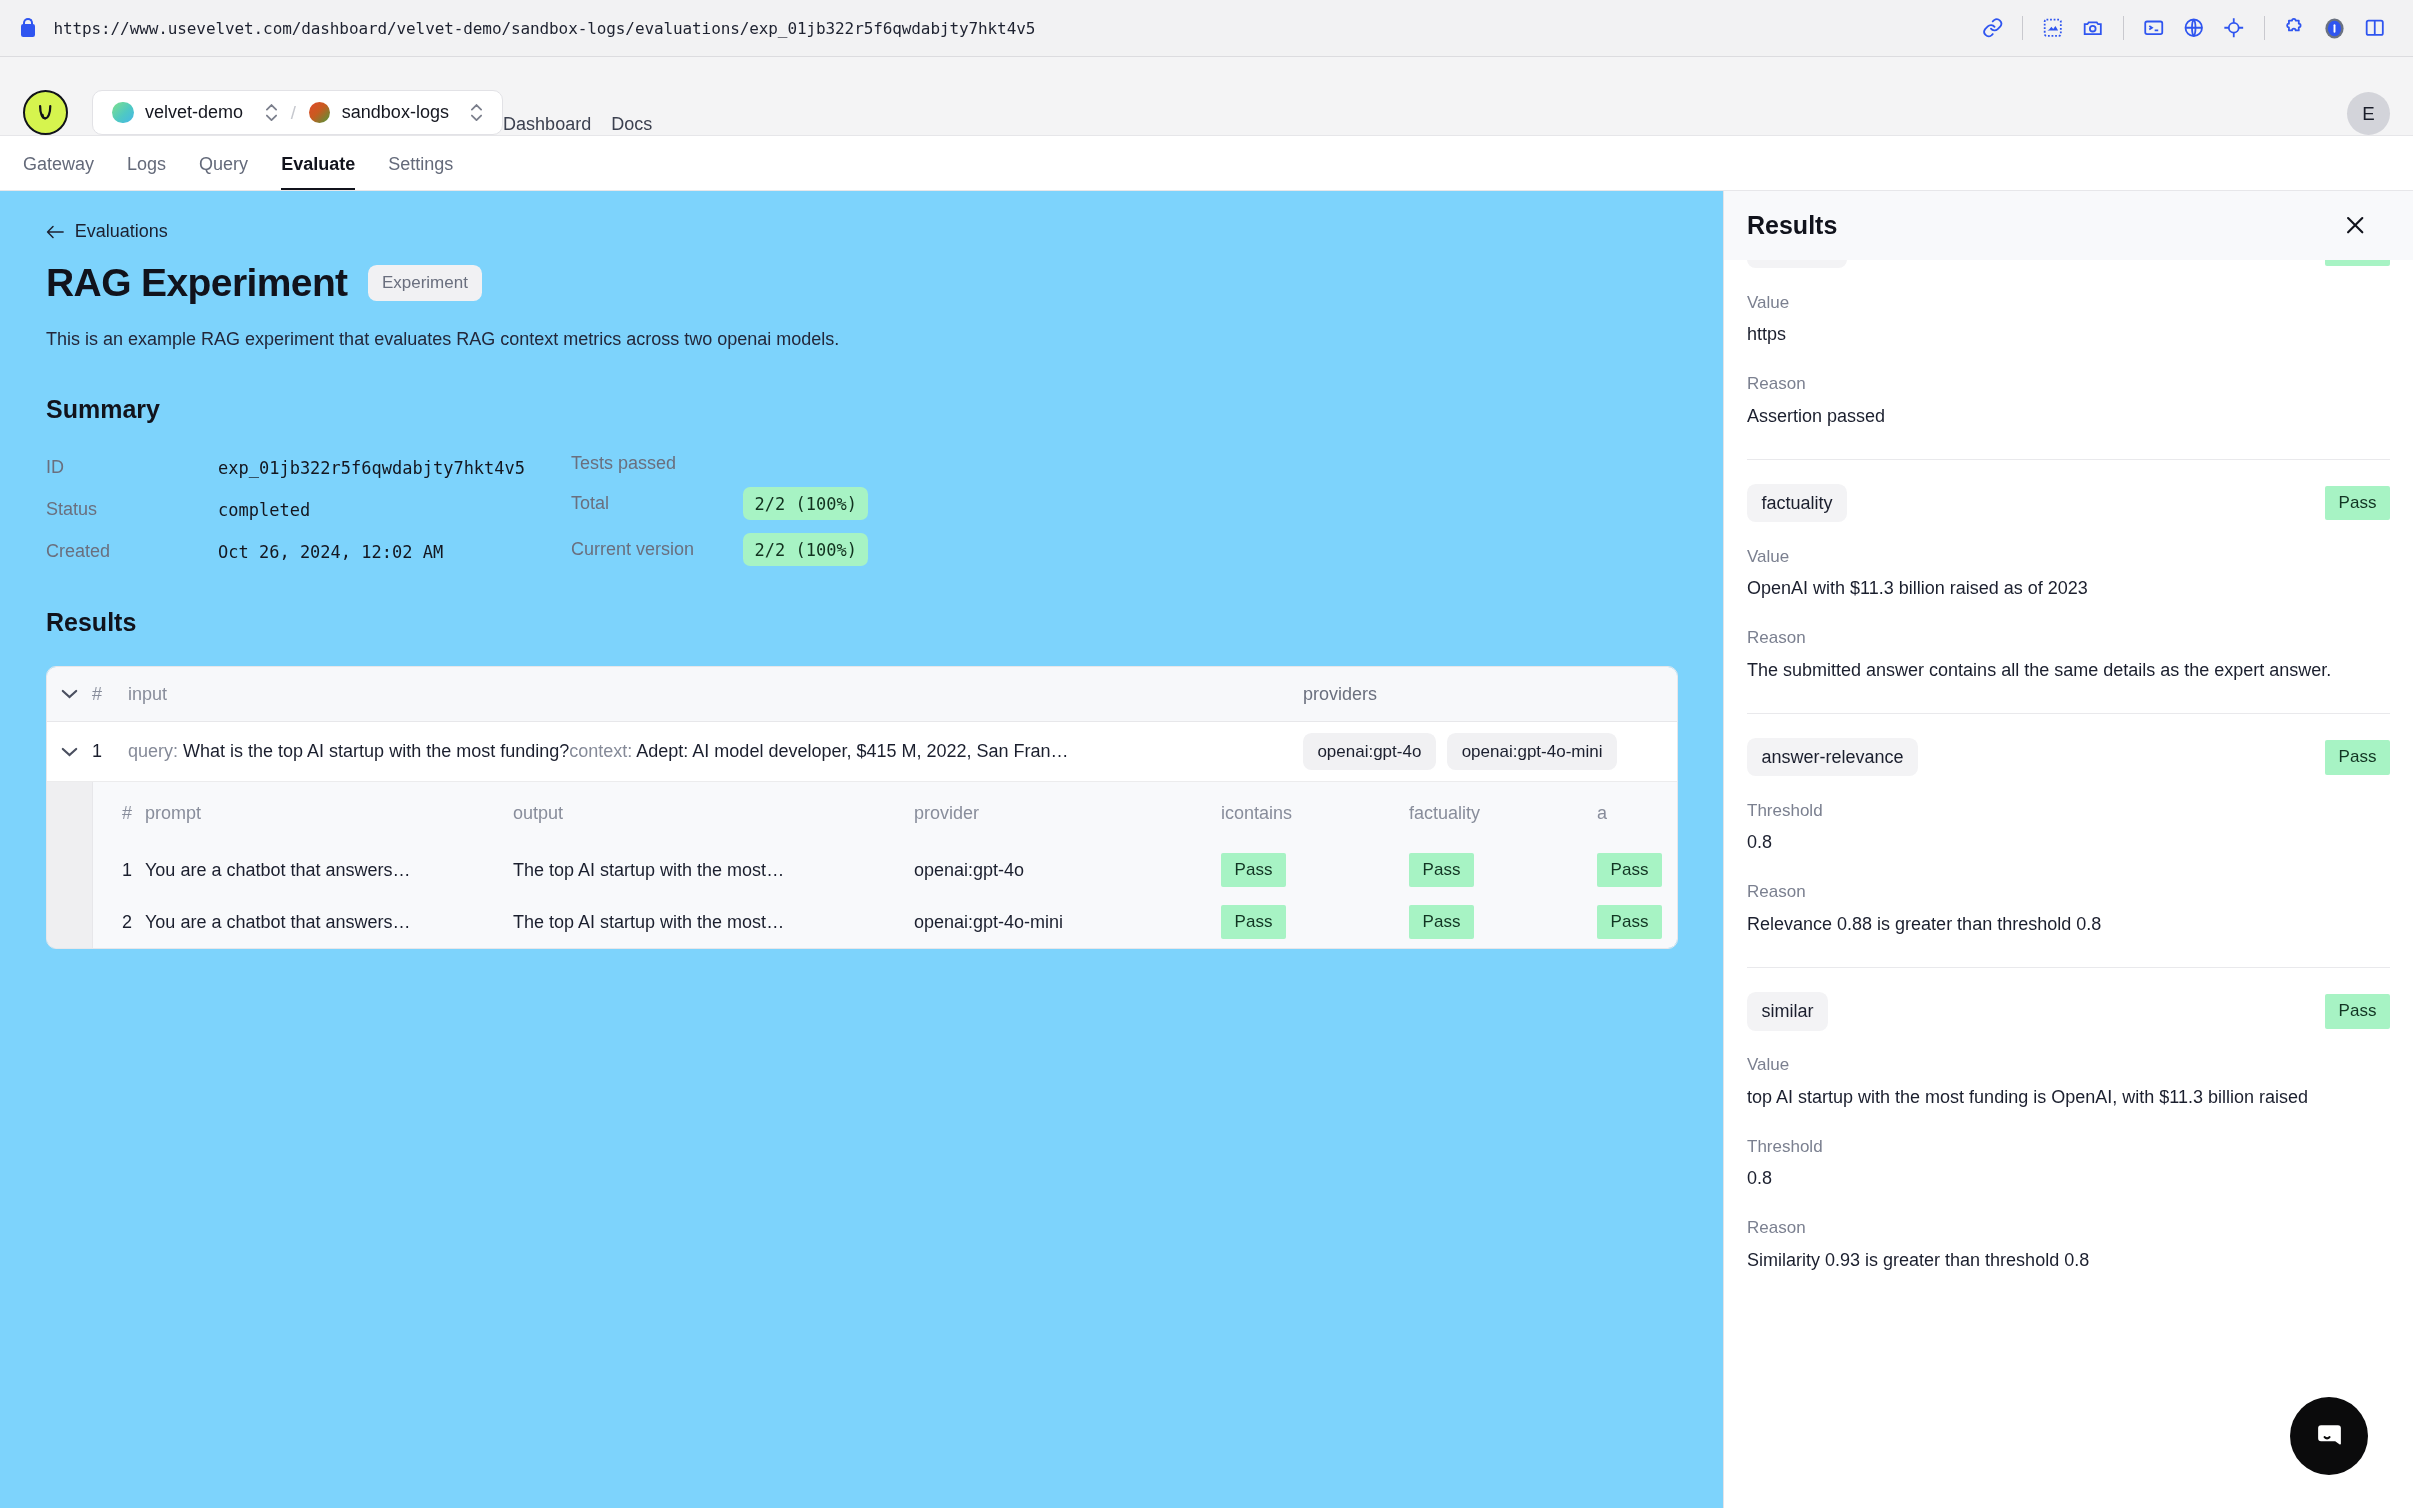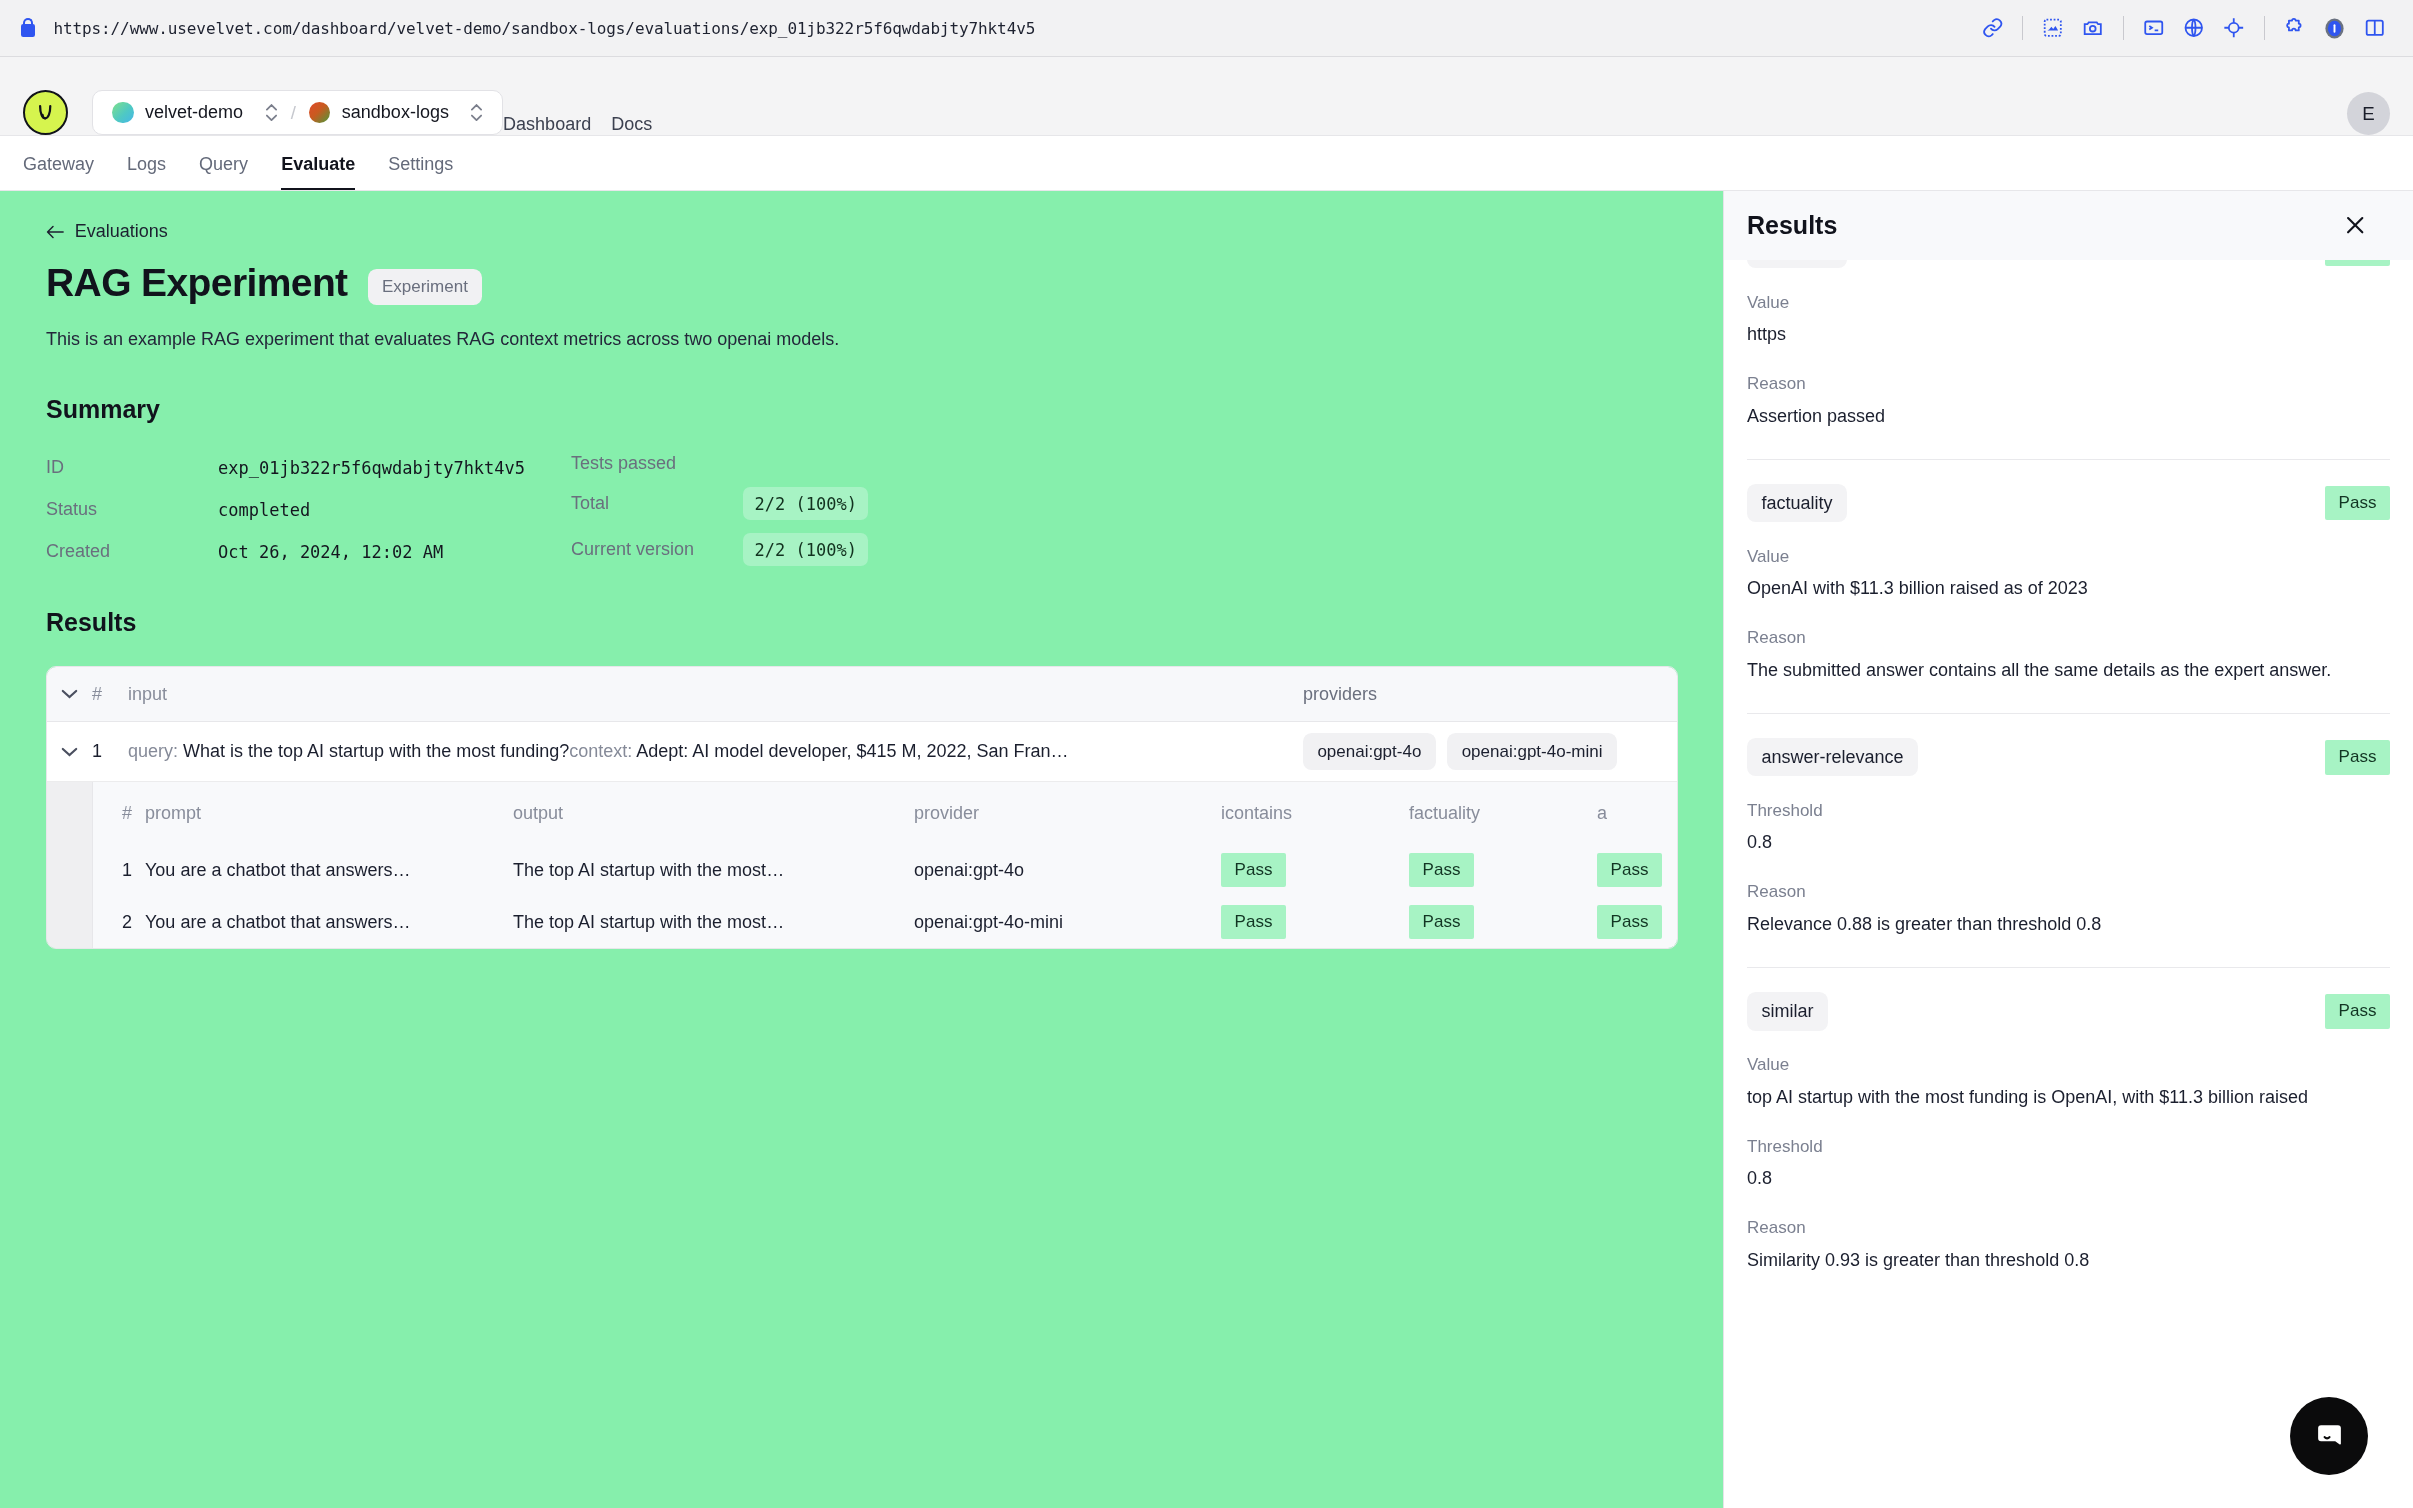--- a/index.html
+++ b/index.html
@@ -97,29 +97,29 @@
     padding-bottom: 13px;
     border-bottom: 2.9px solid transparent;
     white-space: nowrap;
   }
   .nav-tab.active { color: #11131c; font-weight: 600; border-bottom-color: #11131c; }
 
   
   .main {
     position: absolute; left: 0; top: 191px;
     width: 1724px; height: 1317px;
-    background: #86efac;
+    background: #7dd3fc;
     padding: 30px 46px 0 46px;
     overflow: hidden;
   }
   .back-link {
     display: flex; align-items: center; gap: 10px;
     font-size: 18px; color: #1c2030; margin-bottom: 18.7px;
   }
-  .title-row { display: flex; align-items: flex-end; gap: 20px; margin-bottom: 24.4px; }
+  .title-row { display: flex; align-items: center; gap: 20px; margin-bottom: 24.4px; }
   .page-title { font-size: 39px; font-weight: 700; color: #11131c; letter-spacing: -0.6px; }
   .title-badge {
     background: #f1f1f3; color: #6a6f7e;
     font-size: 17px; padding: 8px 14.4px; border-radius: 8.6px;
   }
   .page-desc { font-size: 18px; color: #23273a; margin-bottom: 45px; }
   .section-title { font-size: 25px; font-weight: 700; color: #11131c; margin-bottom: 29px; }
 
   
   .summary { display: flex; gap: 0; margin-bottom: 42px; }

